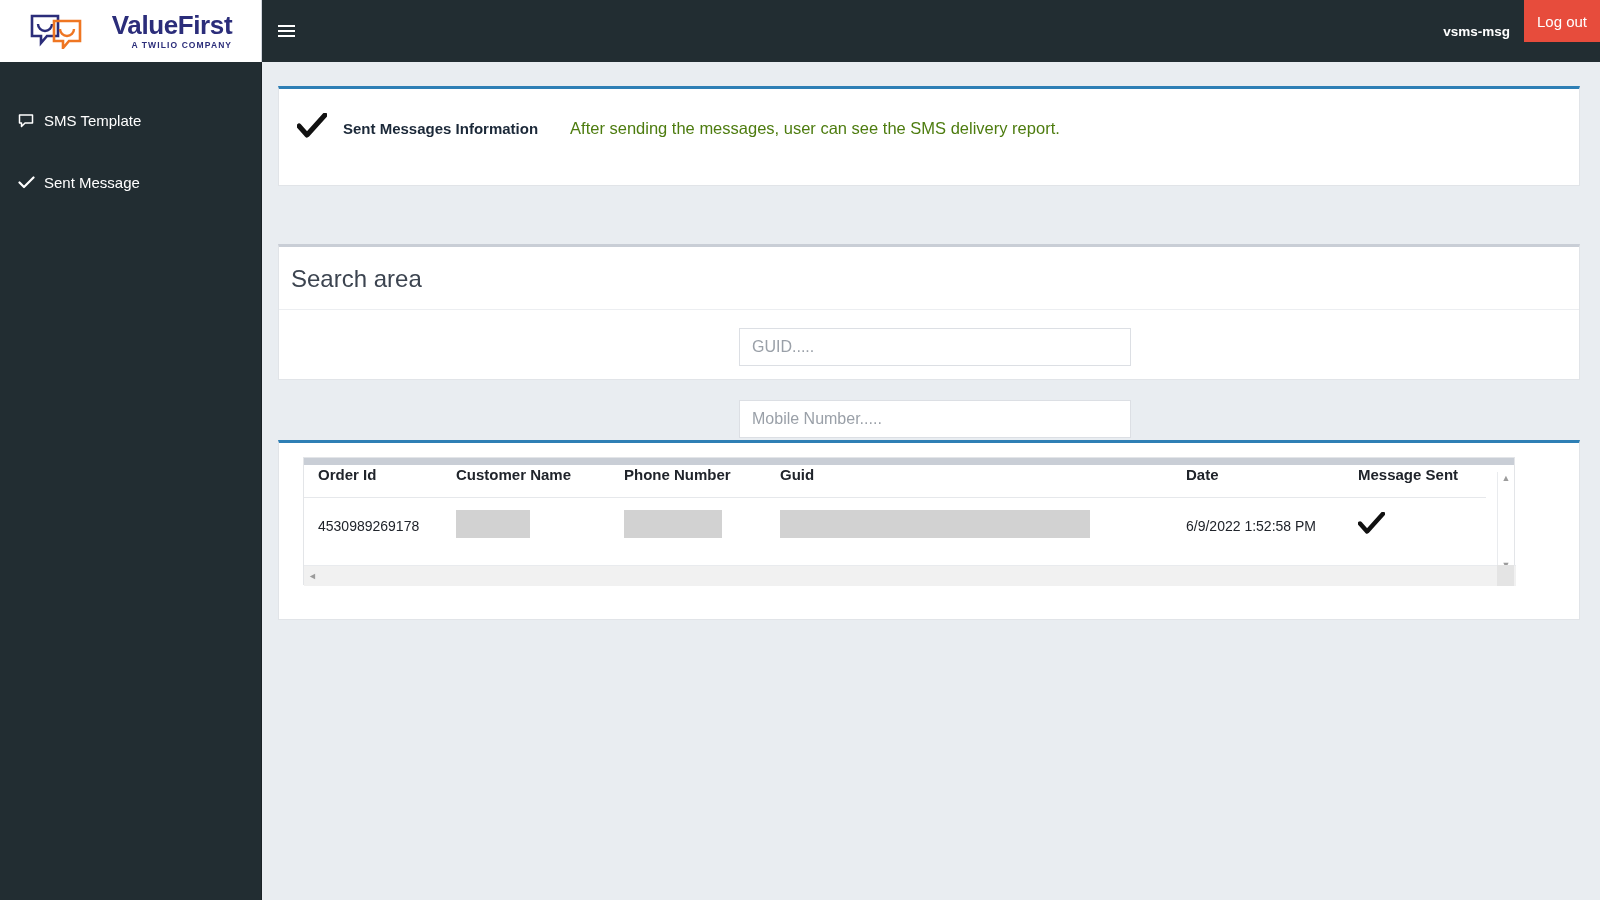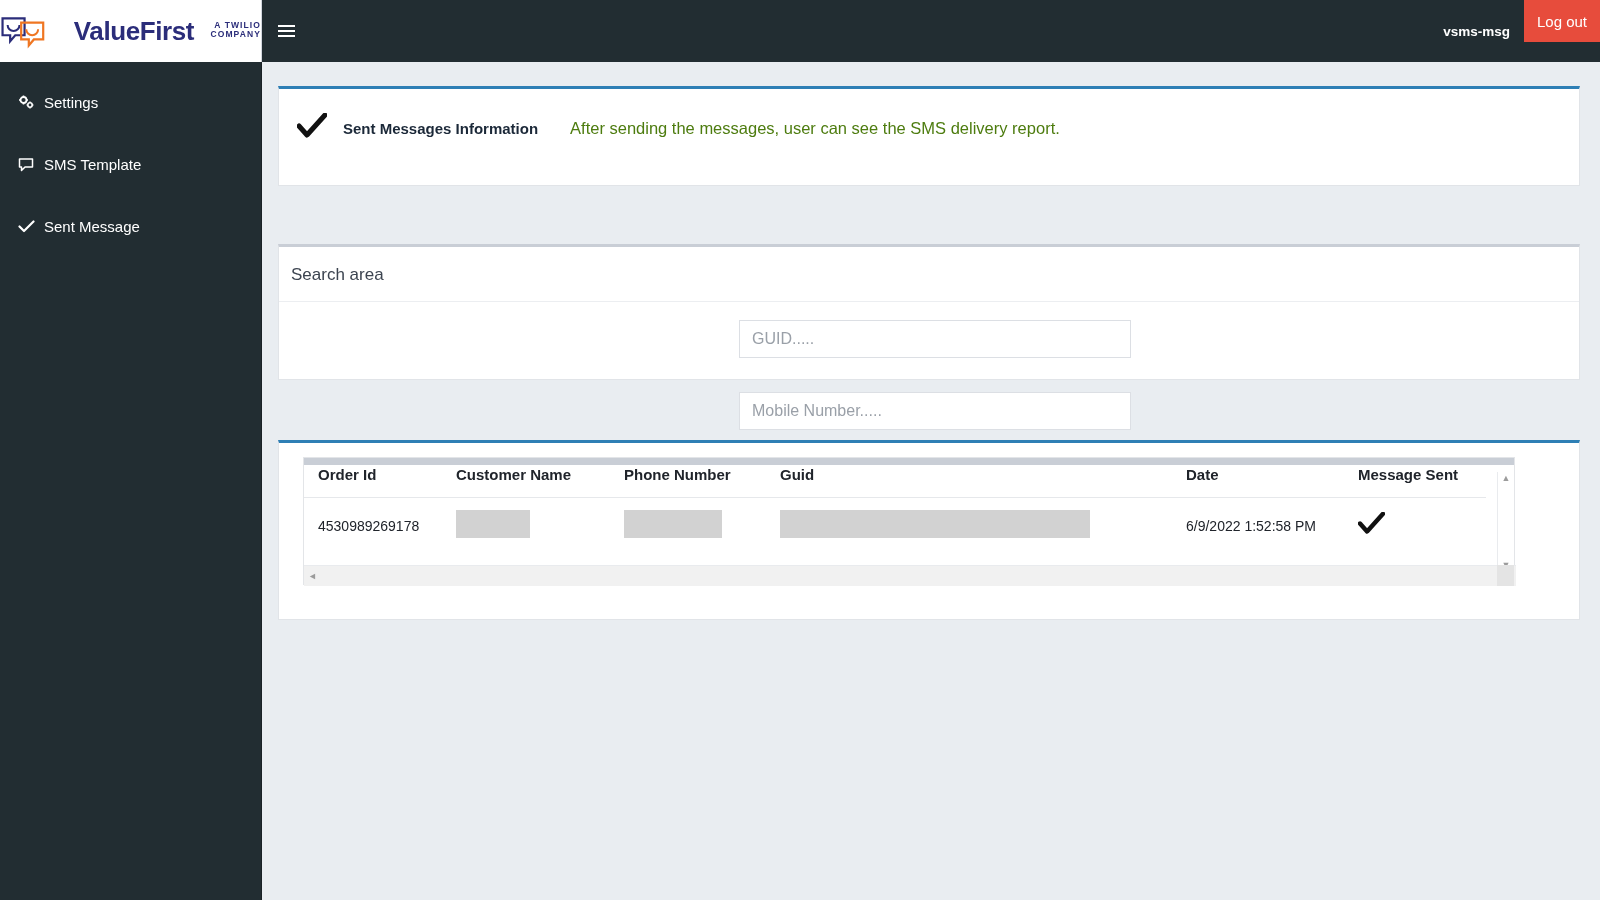--- a/index.html
+++ b/index.html
@@ -21,21 +21,21 @@
     z-index: 20;
   }
   .logo-box {
     width: 262px; height: 62px;
     background: #ffffff;
     display: flex; align-items: center; justify-content: center;
     border-right: 1px solid #d2d6de;
   }
   .logo-wrap { display: flex; align-items: center; gap: 7px; }
   .logo-mark { width: 60px; height: 36px; display: block; }
-  .logo-text { display: flex; flex-direction: row; line-height: 1; margin-left: 16px; }
+  .logo-text { display: flex; flex-direction: column; line-height: 1; margin-left: 16px; }
   .logo-name {
     font-size: 26px; font-weight: bold; color: #2b2d7a;
     letter-spacing: -0.4px;
   }
   .logo-sub {
     font-size: 8.5px; font-weight: bold; color: #2b2d7a;
     letter-spacing: 1.1px; text-align: right; margin-top: 3px;
   }
 
   .hamburger {
@@ -115,21 +115,21 @@
   }
 
   .search-panel {
     position: absolute; top: 182px; left: 18px;
     width: 1302px; height: 136px;
     background: #ffffff;
     border: 1px solid #e1e4e8;
     border-top: 3px solid #c9ced6;
   }
   .search-head {
-    font-size: 17px; color: #3c4450;
+    font-size: 24px; color: #3c4450;
     padding: 18px 0 0 12px;
     border-bottom: 1px solid #eceef1;
     padding-bottom: 16px;
   }
   .search-body {
     display: flex; align-items: center;
     padding: 18px 0 0 12px;
     gap: 34px;
     flex-direction: column;
   }
@@ -254,41 +254,20 @@
   <div class="topbar-spacer"></div>
 
   <div class="user-name">vsms-msg</div>
 
   <button class="logout-btn">Log out</button>
 </div>
 
 <div class="sidebar">
   <div class="side-gap"></div>
 
-  <div class="side-item">
-    <span class="side-icon">
-      <svg width="17" height="15" viewBox="0 0 17 15">
-        <circle cx="5.5" cy="5" r="3" fill="none" stroke="#ffffff" stroke-width="1.8"></circle>
-        <g stroke="#ffffff" stroke-width="1.6">
-          <line x1="5.5" y1="0.5" x2="5.5" y2="2"></line>
-            <line x1="5.5" y1="8" x2="5.5" y2="9.5"></line>
-          <line x1="1" y1="5" x2="2.5" y2="5"></line>
-            <line x1="8.5" y1="5" x2="10" y2="5"></line>
-        </g>
-        <circle cx="12" cy="10" r="2.2" fill="none" stroke="#ffffff" stroke-width="1.6"></circle>
-        <g stroke="#ffffff" stroke-width="1.4">
-          <line x1="12" y1="6.6" x2="12" y2="7.6"></line>
-            <line x1="12" y1="12.4" x2="12" y2="13.4"></line>
-          <line x1="8.6" y1="10" x2="9.6" y2="10"></line>
-            <line x1="14.4" y1="10" x2="15.4" y2="10"></line>
-        </g>
-      </svg>
-    </span>
-    <span class="side-label">Settings</span>
-  </div>
 
   <div class="side-gap"></div>
 
   <div class="side-item">
     <span class="side-icon">
       <svg width="17" height="15" viewBox="0 0 17 15">
         <path d="M1.5 2 h13 v8 h-7.5 l-3.5 3.5 V10 H1.5 z" fill="none" stroke="#ffffff" stroke-width="1.5" stroke-linejoin="round"></path>
       </svg>
     </span>
     <span class="side-label">SMS Template</span>

